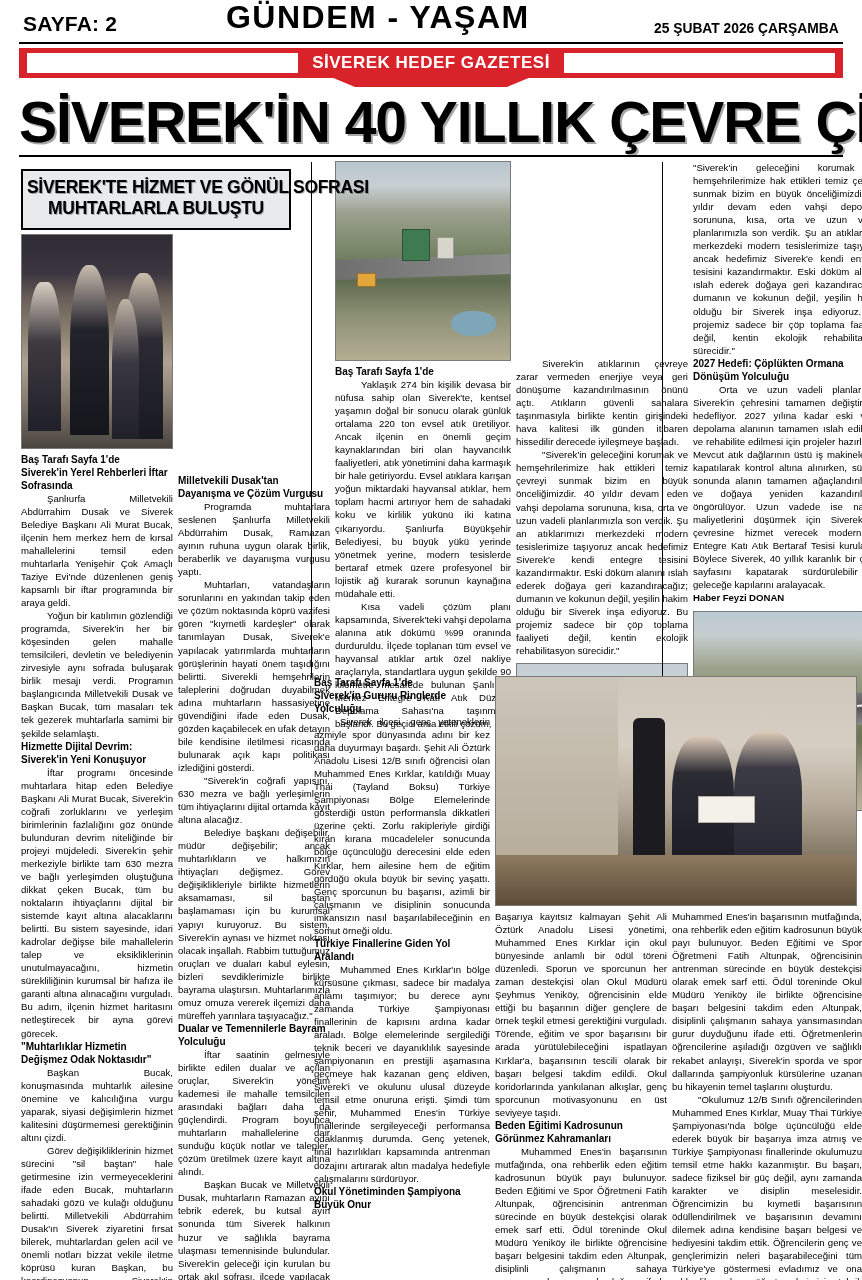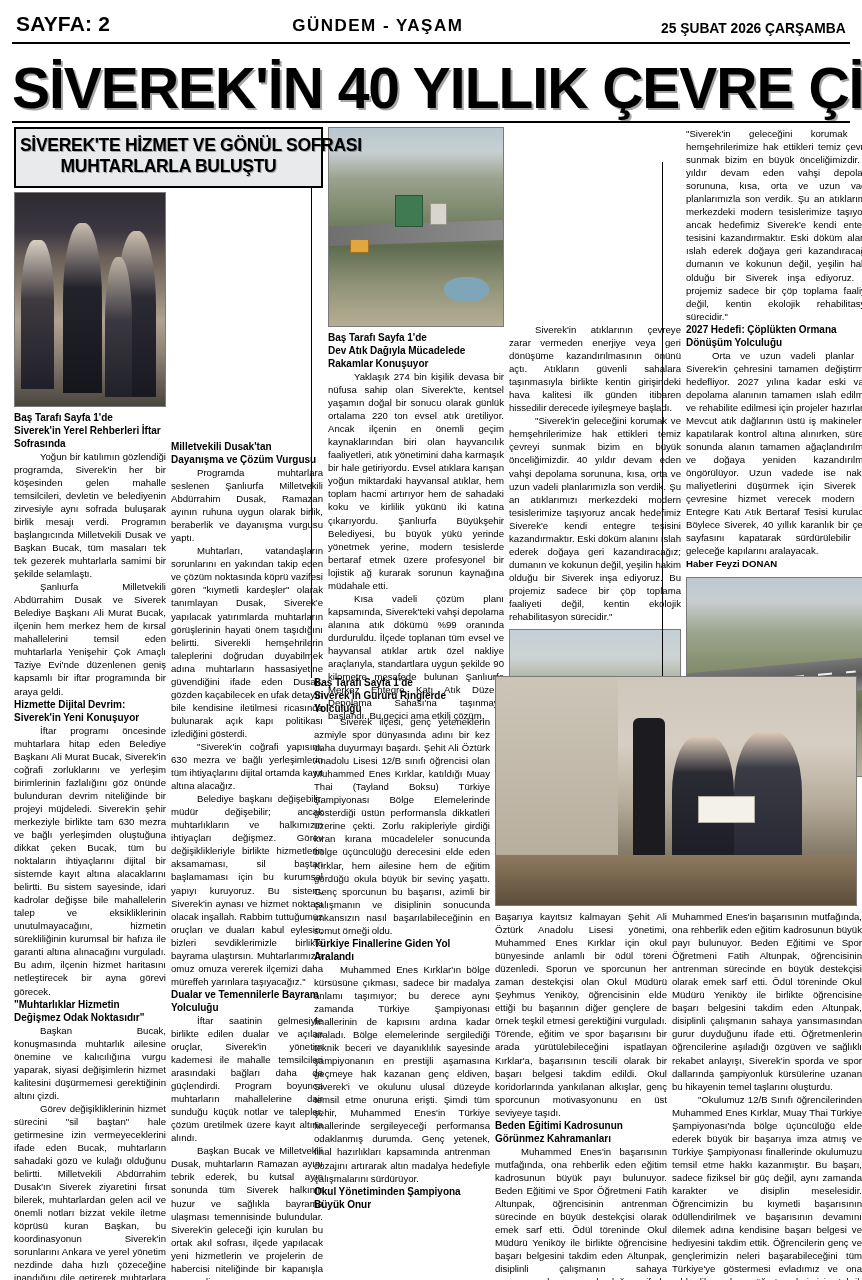--- a/index.html
+++ b/index.html
@@ -5,29 +5,29 @@
   * { box-sizing: border-box; }
   html, body { margin: 0; padding: 0; }
   body {
     width: 862px; height: 1280px;
     background: #ffffff;
     font-family: "Liberation Sans", sans-serif;
     color: #000;
     overflow: hidden;
     position: relative;
   }
-  .page { width: 862px; height: 1280px; position: relative; padding: 0 10px; }
+  .page { width: 862px; height: 1280px; position: relative; padding: 0 17px; }
 
   
   .masthead {
     display: flex; align-items: flex-end; justify-content: space-between;
     padding: 8px 6px 4px 6px; height: 40px;
   }
   .masthead-left { font-size: 21px; font-weight: bold; letter-spacing: .2px; }
-  .masthead-center { font-size: 17px; font-weight: bold; letter-spacing: 1.5px; }
+  .masthead-center { font-size: 32px; font-weight: bold; letter-spacing: 1.5px; }
   .masthead-right { font-size: 15px; font-weight: bold; transform: scaleX(.92); transform-origin: right bottom;}
   .rule-top { height: 2px; background: #000; margin: 2px 2px 0 2px; }
 
   
   .banner-wrap { position: relative; height: 30px; margin: 4px 2px 0 2px; }
   .banner { position: absolute; inset: 0; background: #d8232a; }
   .banner-inner {
     position: absolute; top: 5px; left: 8px; right: 8px; bottom: 5px;
     display: flex; align-items: center; justify-content: center;
   }
@@ -184,41 +184,48 @@
 
 <div class="page">
 
   <div class="masthead">
     <div class="masthead-left">SAYFA: 2</div>
     <div class="masthead-center">GÜNDEM - YAŞAM</div>
     <div class="masthead-right">25 ŞUBAT 2026 ÇARŞAMBA</div>
   </div>
   <div class="rule-top"></div>
 
+  <div class="banner-wrap">
+    <div class="banner"></div>
+    <div class="banner-inner">
+      <div class="banner-text">SİVEREK HEDEF GAZETESİ</div>
+    </div>
+    <div class="banner-notch"></div>
+  </div>
 
   <div class="main-headline">SİVEREK'İN 40 YILLIK ÇEVRE ÇİLESİ BİTİYOR</div>
   <div class="rule-thin"></div>
 
   <div class="grid">
 
     <div class="col">
-      <div class="sub-headline-box" style="width:309px; position:relative; z-index:2;">
+      <div class="sub-headline-box" style="width:270px; position:relative; z-index:2;margin-top:8px;">
         <div class="l">SİVEREK'TE HİZMET VE GÖNÜL SOFRASI</div>
         <div class="l">MUHTARLARLA BULUŞTU</div>
       </div>
       <div class="photo ph-meeting">
         <div class="b1"></div>
           <div class="b2"></div>
       </div>
       <div class="spacer-4"></div>
       <div class="body-text">
         <h4>Baş Tarafı Sayfa 1'de</h4>
         <h4>Siverek'in Yerel Rehberleri İftar Sofrasında</h4>
+        <p>Şanlıurfa Milletvekili Abdürrahim Dusak ve Siverek Belediye Başkanı Ali Murat Bucak, ilçenin hem merkez hem de kırsal mahallelerini temsil eden muhtarlarla Yenişehir Çok Amaçlı Taziye Evi'nde düzenlenen geniş kapsamlı bir iftar programında bir araya geldi.</p>
         <p>Yoğun bir katılımın gözlendiği programda, Siverek'in her bir köşesinden gelen mahalle temsilcileri, devletin ve belediyenin zirvesiyle aynı sofrada buluşarak birlik mesajı verdi. Programın başlangıcında Milletvekili Dusak ve Başkan Bucak, tüm masaları tek tek gezerek muhtarlarla samimi bir şekilde selamlaştı.</p>
-        <p>Şanlıurfa Milletvekili Abdürrahim Dusak ve Siverek Belediye Başkanı Ali Murat Bucak, ilçenin hem merkez hem de kırsal mahallelerini temsil eden muhtarlarla Yenişehir Çok Amaçlı Taziye Evi'nde düzenlenen geniş kapsamlı bir iftar programında bir araya geldi.</p>
         <h4>Hizmette Dijital Devrim: Siverek'in Yeni Konuşuyor</h4>
         <p>İftar programı öncesinde muhtarlara hitap eden Belediye Başkanı Ali Murat Bucak, Siverek'in coğrafi zorluklarını ve yerleşim birimlerinin fazlalığını göz önünde bulunduran devrim niteliğinde bir projeyi müjdeledi. Siverek'in şehir merkeziyle birlikte tam 630 mezra ve bağlı yerleşimden oluştuğuna dikkat çeken Bucak, tüm bu noktaların ihtiyaçlarını dijital bir sistemde kayıt altına alacaklarını belirtti. Bu sistem sayesinde, idari kadrolar değişse bile mahallelerin talep ve eksikliklerinin unutulmayacağını, hizmetin sürekliliğinin kurumsal bir hafıza ile garanti altına alınacağını vurguladı. Bu adım, ilçenin hizmet haritasını netleştirecek bir ayna görevi görecek.</p>
         <h4>"Muhtarlıklar Hizmetin Değişmez Odak Noktasıdır"</h4>
         <p>Başkan Bucak, konuşmasında muhtarlık ailesine önemine ve kalıcılığına vurgu yaparak, siyasi değişimlerin hizmet kalitesini düşürmemesi gerektiğinin altını çizdi.</p>
         <p>Görev değişikliklerinin hizmet sürecini "sil baştan" hale getirmesine izin vermeyeceklerini ifade eden Bucak, muhtarların sahadaki gözü ve kulağı olduğunu belirtti. Milletvekili Abdürrahim Dusak'ın Siverek ziyaretini fırsat bilerek, muhtarlardan gelen acil ve önemli notları bizzat vekile iletme köprüsü kuran Başkan, bu koordinasyonun Siverek'in sorunlarını Ankara ve yerel yönetim nezdinde daha hızlı çözeceğine inandığını dile getirerek muhtarlara güven verdi.</p>
       </div>
     </div>
 
     <div class="col">
       <div style="height:313px"></div>
@@ -239,21 +246,20 @@
       <div class="photo ph-landfill1">
         <div class="road"></div>
           <div class="bld"></div>
           <div class="bld2"></div>
         <div class="truck"></div>
           <div class="pond"></div>
       </div>
       <div class="spacer-4"></div>
       <div class="body-text">
         <h4>Baş Tarafı Sayfa 1'de</h4>
-        <h4>Dev Atık Dağıyla Mücadelede Rakamlar Konuşuyor</h4>
         <p>Yaklaşık 274 bin kişilik devasa bir nüfusa sahip olan Siverek'te, kentsel yaşamın doğal bir sonucu olarak günlük ortalama 220 ton evsel atık üretiliyor. Ancak ilçenin en önemli geçim kaynaklarından biri olan hayvancılık faaliyetleri, atık yönetimini daha karmaşık bir hale getiriyordu. Evsel atıklara karışan yoğun miktardaki hayvansal atıklar, hem toplam hacmi artırıyor hem de sahadaki koku ve kirlilik yükünü iki katına çıkarıyordu. Şanlıurfa Büyükşehir Belediyesi, bu büyük yükü yerinde yönetmek yerine, modern tesislerde bertaraf etmek üzere profesyonel bir lojistik ağ kurarak sorunun kaynağına müdahale etti.</p>
         <p>Kısa vadeli çözüm planı kapsamında, Siverek'teki vahşi depolama alanına atık dökümü %99 oranında durduruldu. İlçede toplanan tüm evsel ve hayvansal atıklar artık özel nakliye araçlarıyla, standartlara uygun şekilde 90 kilometre mesafede bulunan Şanlıurfa Merkez Entegre Katı Atık Düzenli Depolama Sahası'na taşınmaya başlandı. Bu geçici ama etkili çözüm,</p>
       </div>
     </div>
 
     <div class="col">
       <div style="height:196px"></div>
       <div class="body-text">
         <p>Siverek'in atıklarının çevreye zarar vermeden enerjiye veya geri dönüşüme kazandırılmasının önünü açtı. Atıkların güvenli sahalara taşınmasıyla birlikte kentin girişindeki hava kalitesi ilk günden itibaren hissedilir derecede iyileşmeye başladı.</p>
         <p>"Siverek'in geleceğini korumak ve hemşehrilerimize hak ettikleri temiz çevreyi sunmak bizim en büyük önceliğimizdir. 40 yıldır devam eden vahşi depolama sorununa, kısa, orta ve uzun vadeli planlarımızla son verdik. Şu an atıklarımızı merkezdeki modern tesislerimize taşıyoruz ancak hedefimiz Siverek'e kendi entegre tesisini kazandırmaktır. Eski döküm alanını ıslah ederek doğaya geri kazandıracağız; dumanın ve kokunun değil, yeşilin hakim olduğu bir Siverek inşa ediyoruz. Bu projemiz sadece bir çöp toplama faaliyeti değil, kentin ekolojik rehabilitasyon sürecidir."</p>

